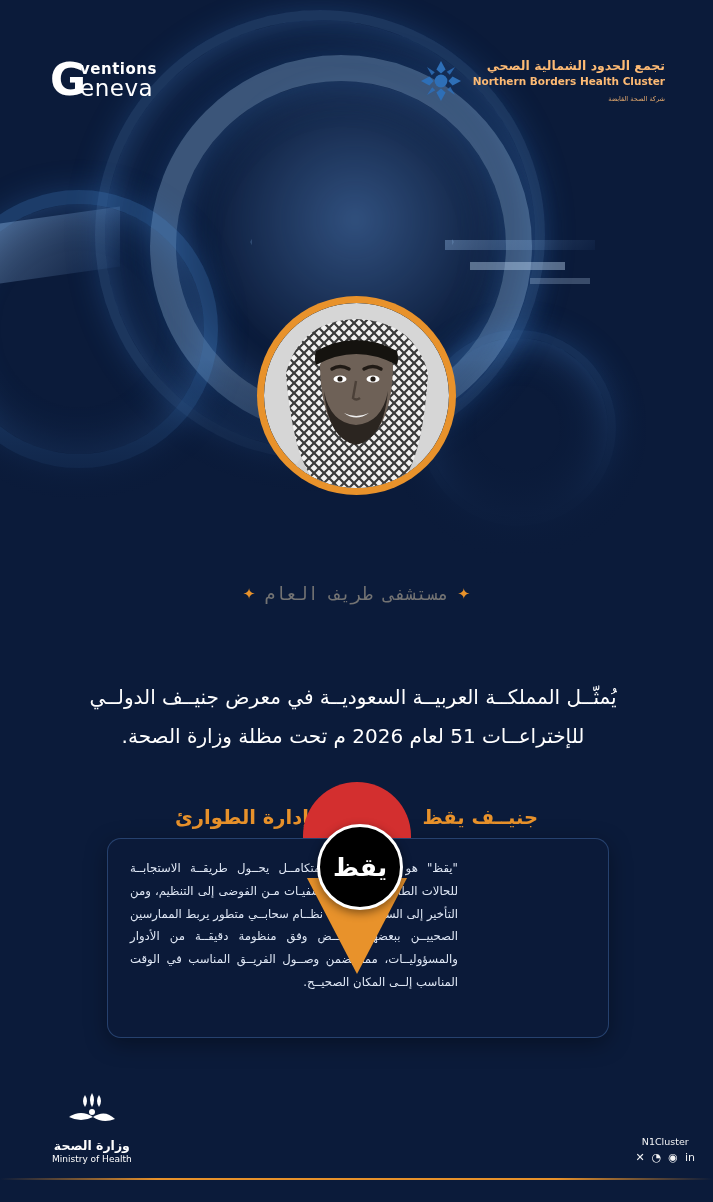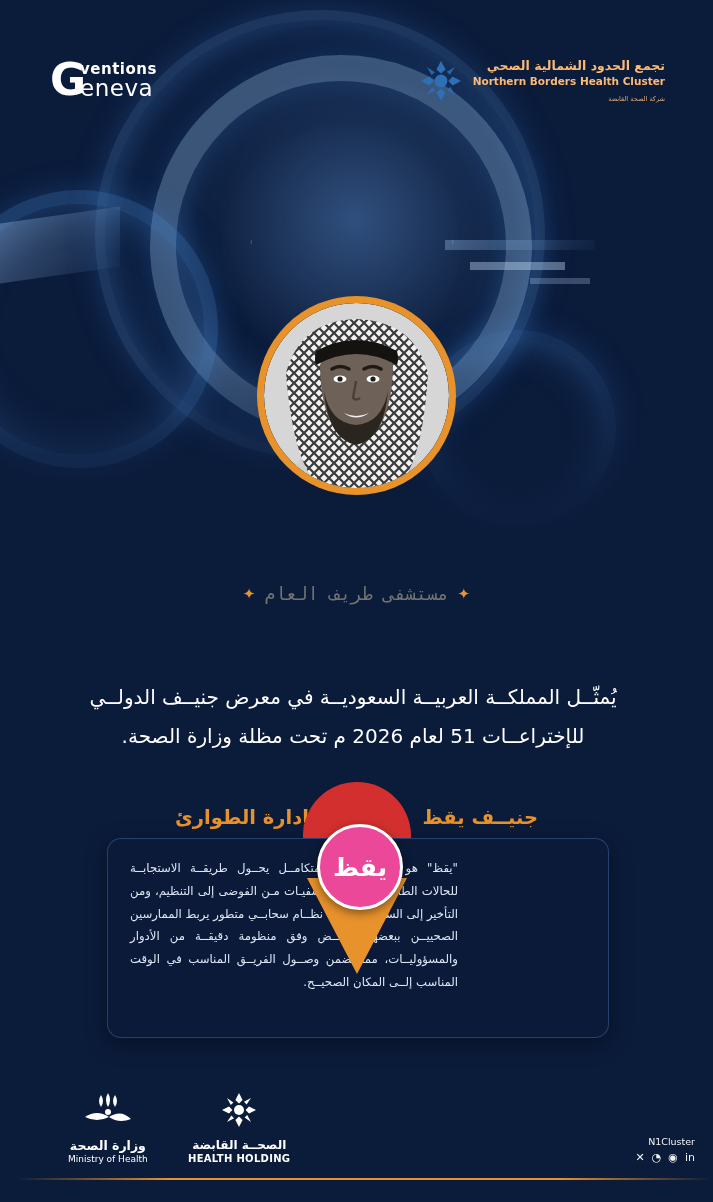--- a/index.html
+++ b/index.html
@@ -92,33 +92,33 @@
   .badge .arc{
      position:absolute;left:0;top:0;width:108px;height:56px;background:#D32F2F;
      border-radius:54px 54px 0 0;
   }
   .badge .arrow{
      position:absolute;left:4px;top:96px;width:100px;height:96px;background:#E8922B;
      clip-path:polygon(0 0,100% 0,50% 100%);
   }
   .badge .circle{
      position:absolute;left:14px;top:42px;width:80px;height:80px;border-radius:50%;
-     background:#ec4899;border:3px solid #ffffff;display:flex;align-items:center;justify-content:center;
+     background:#000000;border:3px solid #ffffff;display:flex;align-items:center;justify-content:center;
      color:#fff;font-size:25px;font-weight:700;box-shadow:0 3px 10px rgba(0,0,0,.45);
   }
 
   
-  .footer{position:absolute;left:16px;right:0;bottom:0;height:135px;padding-left:48px;}
+  .footer{position:absolute;left:0;right:0;bottom:0;height:135px;padding-left:48px;}
   .moh{position:absolute;left:52px;bottom:38px;text-align:center;color:#fff;}
   .moh .ar{font-size:12.5px;font-weight:700;margin-top:3px;}
   .moh .en{font-size:9px;margin-top:1px;text-align:right;}
   .hh{position:absolute;left:172px;bottom:38px;text-align:center;color:#fff;}
   .hh .ar{font-size:12px;font-weight:700;margin-top:3px;}
   .hh .en{font-size:10px;font-weight:700;margin-top:1px;letter-spacing:.3px;}
-  .social{position:absolute;right:18px;bottom:38px;text-align:right;color:#fff;}
+  .social{position:absolute;right:18px;bottom:38px;text-align:center;color:#fff;}
   .social .handle{font-size:9.5px;opacity:.95;}
   .social .icons{margin-top:4px;display:flex;gap:7px;justify-content:flex-end;align-items:center;}
   .social .icons span{font-size:11px;opacity:.95;}
   .rule{position:absolute;left:0;right:0;bottom:22px;height:2px;
         background:linear-gradient(90deg,rgba(232,146,43,0) 0%,#E8922B 22%,#E8922B 78%,rgba(232,146,43,0) 100%);}
 </style>
 </head>
 <body>
 
 <div id="poster">
@@ -246,39 +246,20 @@
             <path d="M6 26 q12-8 24 0 q-12 6 -24 0z"></path>
             <path d="M30 26 q12-8 22 2 q-12 5 -22-2z"></path>
             <circle cx="29" cy="21" r="3"></circle>
           </g>
         </svg>
       </div>
       <div class="ar">وزارة الصحة</div>
       <div class="en">Ministry of Health</div>
     </div>
 
-    <div class="hh">
-      <div>
-        <svg width="46" height="40" viewBox="0 0 46 40">
-          <g fill="#ffffff">
-            <circle cx="23" cy="19" r="5"></circle>
-            <path d="M23 2 l3.6 7 -3.6 3.4 -3.6-3.4z"></path>
-            <path d="M40 19 l-7 3.6 -3.4-3.6 3.4-3.6z"></path>
-            <path d="M23 36 l-3.6-7 3.6-3.4 3.6 3.4z"></path>
-            <path d="M6 19 l7-3.6 3.4 3.6 -3.4 3.6z"></path>
-            <path d="M35 7 l-4.4 6.4 -2.6-2.6z"></path>
-            <path d="M35 31 l-6.4-4.4 2.6-2.6z"></path>
-            <path d="M11 31 l4.4-6.4 2.6 2.6z"></path>
-            <path d="M11 7 l6.4 4.4 -2.6 2.6z"></path>
-          </g>
-        </svg>
-      </div>
-      <div class="ar">الصحــة القابضة</div>
-      <div class="en">HEALTH HOLDING</div>
-    </div>
 
     <div class="social">
       <div class="handle">N1Cluster</div>
       <div class="icons">
         <span>in</span>
         <span>◉</span>
         <span>◔</span>
         <span>✕</span>
       </div>
     </div>

